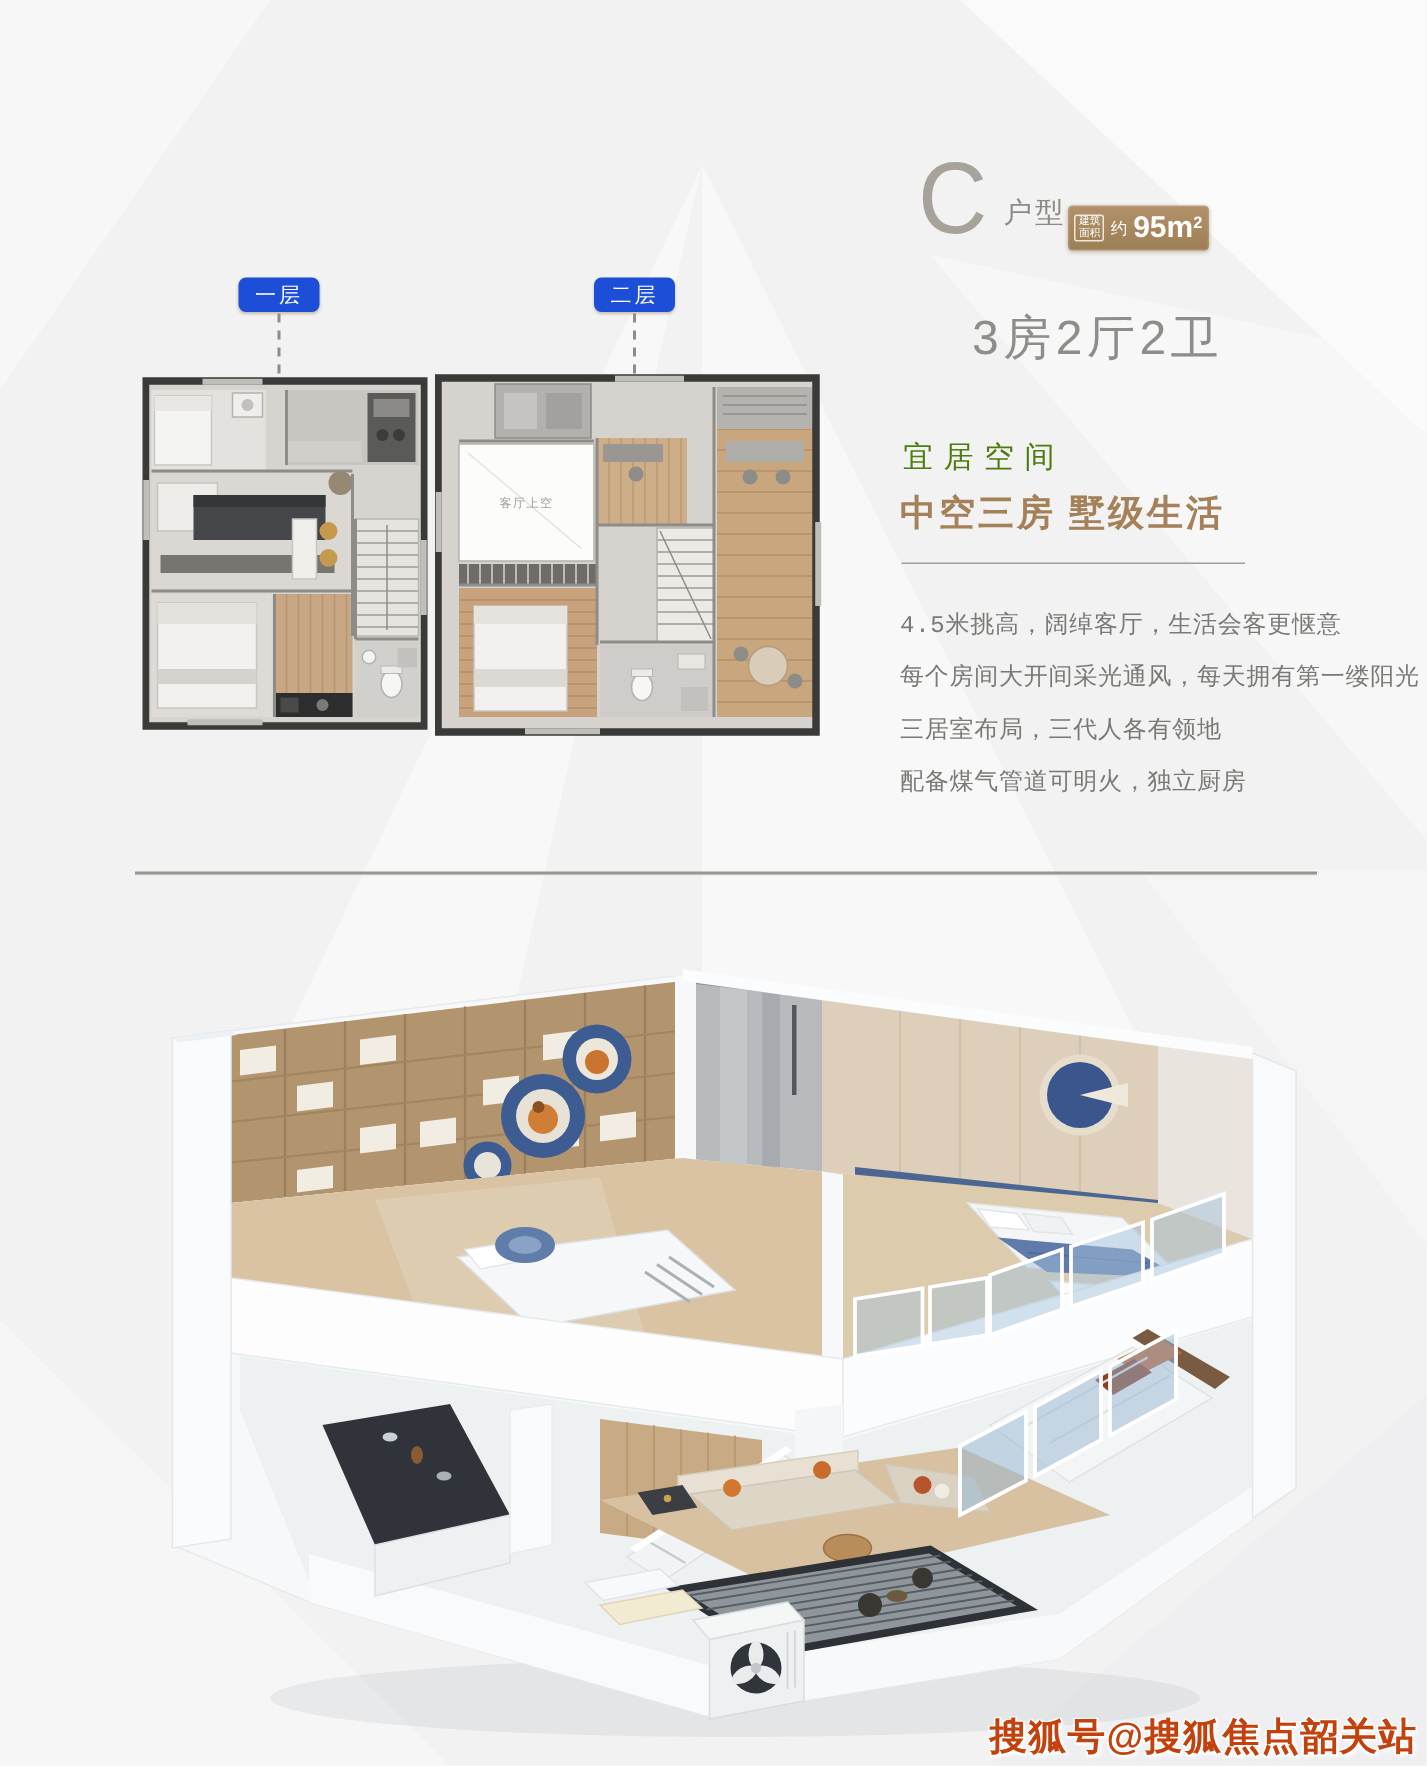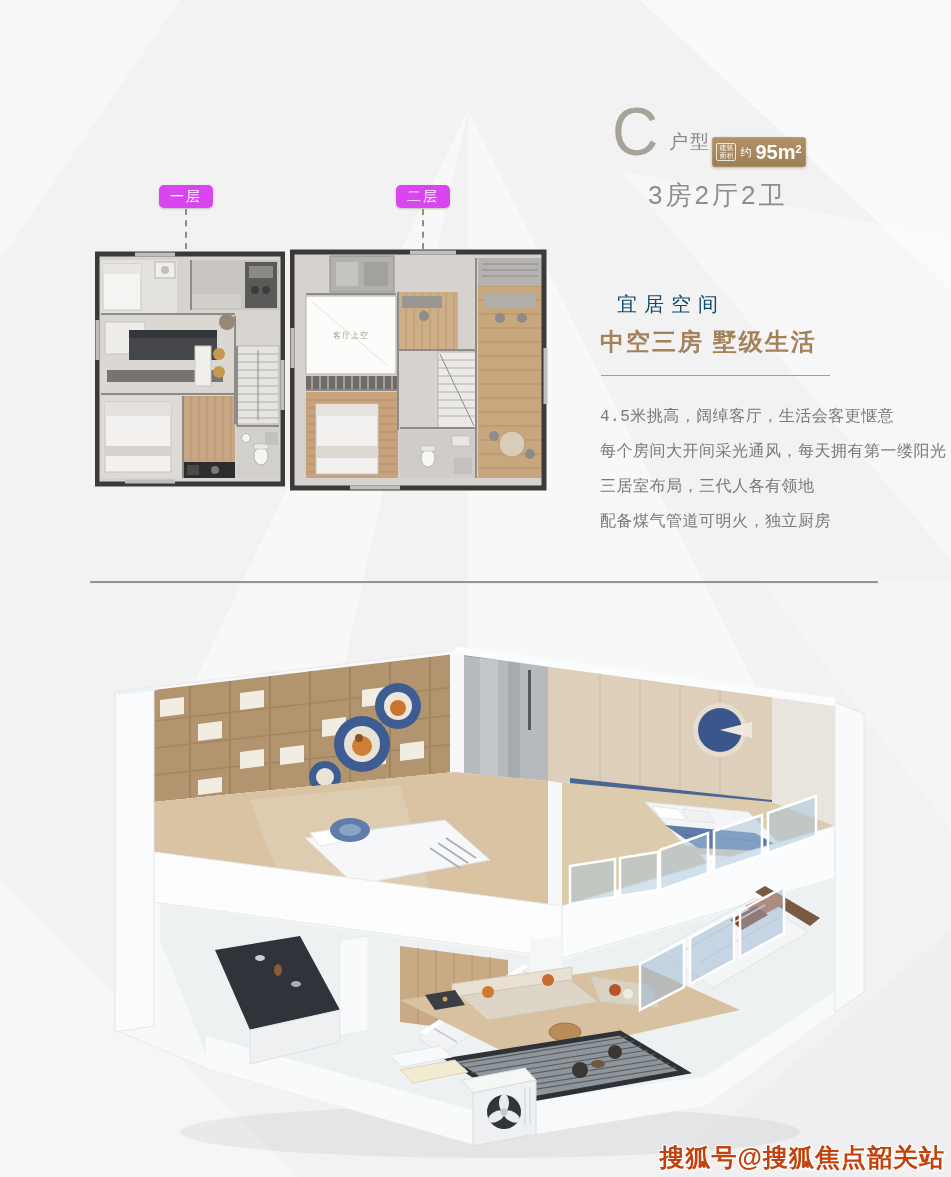--- a/index.html
+++ b/index.html
@@ -12,28 +12,28 @@
   .type-label{left:669px;top:129px;font-size:19px;color:#8b8a85;letter-spacing:2px;}
   .area-badge{left:712px;top:137px;width:94px;height:30px;border-radius:3px;
               background:linear-gradient(180deg,#b29169,#9d7f55);
               box-shadow:0 1px 3px rgba(130,100,60,.45), inset 0 0 0 1px rgba(255,255,255,.12);
               display:flex;align-items:center;justify-content:center;gap:4px;color:#fff;}
   .area-box{border:1px solid rgba(255,255,255,.8);border-radius:2px;font-size:7px;
             line-height:1.2;padding:0 2px;text-align:center;}
   .area-approx{font-size:11px;}
   .area-value{font-size:20px;font-weight:bold;line-height:1;}
   .area-sup{font-size:11px;vertical-align:6px;font-weight:bold;}
-  .rooms-summary{left:648px;top:178px;font-size:26px;color:#8e8d88;letter-spacing:3px;}
+  .rooms-summary{left:648px;top:204px;font-size:32px;color:#8e8d88;letter-spacing:3px;}
   
-  .floor-tab{width:54px;height:23px;background:#d946ef;border-radius:5px;color:#fff;
+  .floor-tab{width:54px;height:23px;background:#1d4ed8;border-radius:5px;color:#fff;
              font-size:14px;display:flex;align-items:center;justify-content:center;
              letter-spacing:2px;box-shadow:0 1px 2px rgba(120,90,50,.35);}
   .dash-line{width:0;border-left:2px dashed #8f8d88;height:40px;}
   
-  .feat-subtitle{left:602px;top:291px;font-size:20px;color:#0c4a6e;letter-spacing:7px;margin-left:15px;}
+  .feat-subtitle{left:602px;top:291px;font-size:20px;color:#4d7c0f;letter-spacing:7px;}
   .feat-title{left:600px;top:326px;font-size:24px;font-weight:bold;color:#a5815a;letter-spacing:2px;}
   .feat-divider{left:601px;top:375px;width:229px;height:1px;background:#a29e98;}
   .bullet{left:600px;font-size:16px;color:#7b7974;letter-spacing:.5px;white-space:nowrap;font-family:Liberation Mono, monospace;}
   .main-divider{left:90px;top:581px;width:788px;height:2px;background:#96958f;border-bottom:1px solid #efeee6;}
   .void-label{font-size:8px;color:#a09c95;letter-spacing:1px;text-align:center;width:90px;}
   .watermark{right:6px;top:1141px;font-size:25px;font-weight:bold;color:#c2410c;letter-spacing:1px;
              text-shadow:-1px -1px 0 #fff,1px -1px 0 #fff,-1px 1px 0 #fff,1px 1px 0 #fff,2px 2px 3px rgba(255,255,255,.9);}
 </style>
 </head>
 <body>

